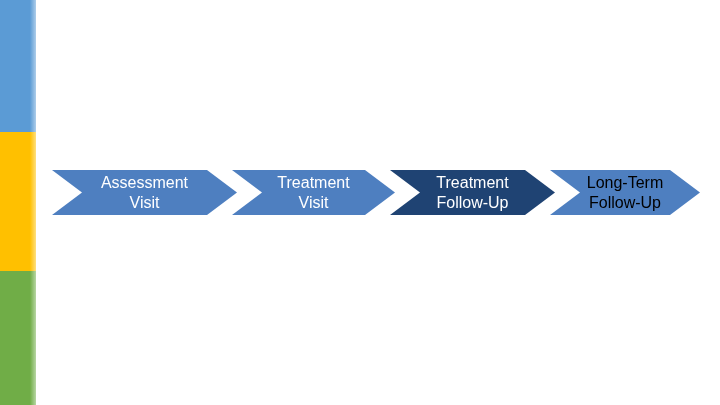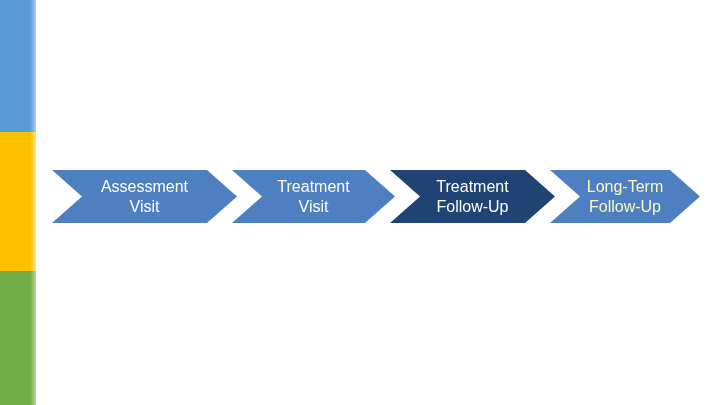--- a/index.html
+++ b/index.html
@@ -36,21 +36,21 @@
 
   
   .process-flow {
     position: absolute;
     left: 0; top: 0;
     width: 720px; height: 405px;
   }
   .chevron {
     position: absolute;
     top: 170px;
-    height: 53px;
+    height: 45px;
     box-sizing: border-box;
     padding: 0 28px;
     display: flex;
     align-items: center;
     justify-content: center;
     text-align: center;
     clip-path: polygon(0 0, calc(100% - 30px) 0, 100% 50%, calc(100% - 30px) 100%, 0 100%, 30px 50%);
   }
   .chevron:nth-of-type(1) { left:  52px; width: 185px; }
   .chevron:nth-of-type(2) { left: 232px; width: 163px; }
@@ -85,18 +85,18 @@
       <span class="label" style="color: rgb(255, 255, 255);">Treatment
 Visit</span>
     </div>
 
     <div class="chevron" style="background: rgb(31, 67, 115);">
       <span class="label" style="color: rgb(255, 255, 255);">Treatment
 Follow-Up</span>
     </div>
 
     <div class="chevron" style="background: rgb(78, 127, 192);">
-      <span class="label" style="color: #fef9c3; text-align: center;">Long-Term
+      <span class="label" style="color: #000000; text-align: center;">Long-Term
 Follow-Up</span>
     </div>
 
   </div>
 </div>
 
 </body></html>

